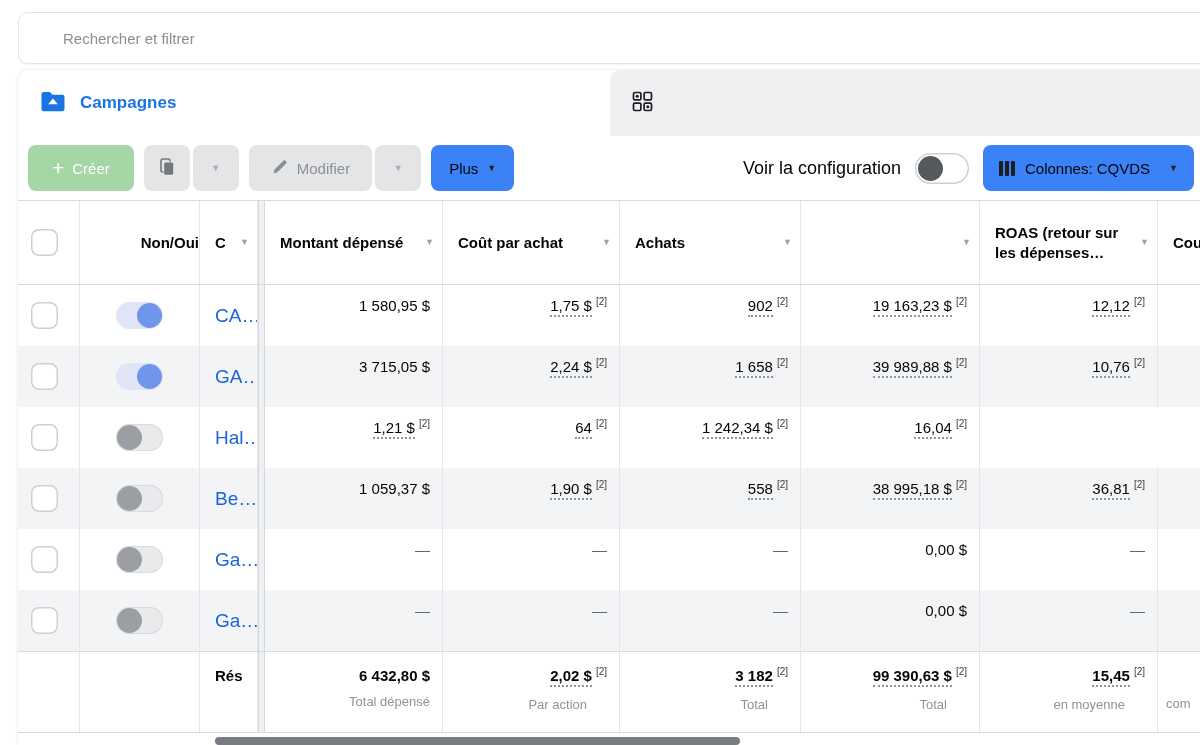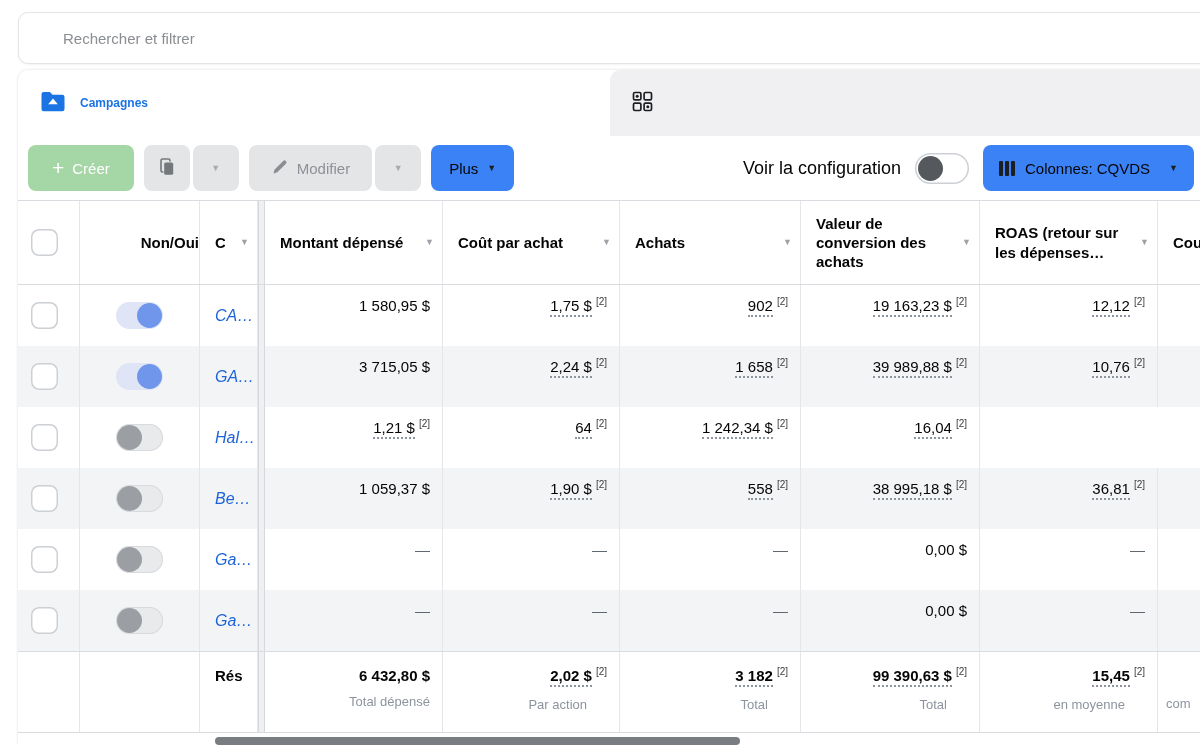--- a/index.html
+++ b/index.html
@@ -13,21 +13,21 @@
   #search-input::placeholder{color:#8a8d91;}
 
   
   #tab-adsets{position:absolute;top:70px;left:610px;right:-12px;height:66px;background:#f0f0f2;
     border-radius:10px 10px 0 0;display:flex;align-items:center;padding-left:22px;gap:14px;z-index:3;box-sizing:border-box;}
   #tab-adsets .tab-label{font-size:17px;font-weight:bold;color:#1c1e21;}
   #main-card{position:absolute;top:70px;left:18px;right:-12px;height:675px;background:#fff;
     border-radius:10px 0 0 0;box-shadow:0 0 3px rgba(0,0,0,.14);z-index:2;}
   #tab-campaigns{position:absolute;top:0;left:0;width:582px;height:66px;display:flex;align-items:center;
     padding-left:22px;gap:14px;box-sizing:border-box;}
-  #tab-campaigns .tab-label{font-size:12px;font-weight:bold;color:#1b74e4;}
+  #tab-campaigns .tab-label{font-size:17px;font-weight:bold;color:#1b74e4;}
 
   
   #toolbar{position:absolute;top:66px;left:0;right:0;height:64px;display:flex;align-items:center;
     justify-content:space-between;padding:0 18px 0 10px;box-sizing:border-box;}
   .tb-left,.tb-right{display:flex;align-items:center;}
   .tb-left{gap:10px;}
   .tb-right{gap:0;}
   .btn{height:46px;border:none;border-radius:8px;display:flex;align-items:center;justify-content:center;
     font-size:15px;font-family:inherit;cursor:pointer;box-sizing:border-box;}
   .btn.create{background:#a5d6a5;color:#fff;padding:0 24px;gap:8px;}
@@ -71,21 +71,21 @@
   .c-check{display:flex;align-items:center;}
   .c-check .checkbox{margin-left:13px;}
   .c-toggle{display:flex;align-items:center;justify-content:center;}
   .toggle{width:47px;height:27px;border-radius:14px;position:relative;cursor:pointer;}
   .toggle.on{background:#dfe5f6;}
   .toggle.off{background:#e9eaec;box-shadow:inset 0 0 0 1px #d8dadd;}
   .knob{position:absolute;top:1px;width:25px;height:25px;border-radius:50%;}
   .toggle.on .knob{right:1px;background:#6f96ea;}
   .toggle.off .knob{left:1px;background:#9b9ea3;}
   .c-name{display:flex;align-items:center;padding-left:15px;}
-  .link{color:#1b63d8;font-size:16px;cursor:pointer;white-space:nowrap;font-style:italic;}
+  .link{color:#1b63d8;font-size:19px;cursor:pointer;white-space:nowrap;}
   .num{display:flex;justify-content:flex-end;align-items:flex-start;padding:12px 12px 0 0;font-size:15px;}
   .val{white-space:nowrap;}
   .val.u{border-bottom:2px dotted #8d949e;padding-bottom:1px;}
   .val.dash{color:#606770;}
   .ref{font-size:10px;color:#3a3b3c;margin-left:4px;margin-top:-1px;white-space:nowrap;}
 
   .tfoot{height:80px;border-top:1px solid #d8dbdf;border-bottom:1px solid #d8dbdf;background:#fff;}
   .f-name{font-weight:bold;font-size:15px;padding:15px 0 0 15px;}
   .f-num{padding-top:15px;text-align:right;font-size:15px;}
   .f-valrow{display:flex;justify-content:flex-end;align-items:flex-start;padding-right:12px;}
@@ -204,21 +204,20 @@
       </div>
       <div class="h-cell">
         <span class="h-txt">Coût par achat</span>
         <span class="sort">▼</span>
       </div>
       <div class="h-cell">
         <span class="h-txt">Achats</span>
         <span class="sort">▼</span>
       </div>
       <div class="h-cell">
-        <span class="h-txt">Valeur de conversion des achats</span>
         <span class="sort">▼</span>
       </div>
       <div class="h-cell">
         <span class="h-txt">ROAS (retour sur les dépenses…</span>
         <span class="sort">▼</span>
       </div>
       <div class="h-cell h-last">
         <span class="h-txt">Cou</span>
       </div>
     </div>

